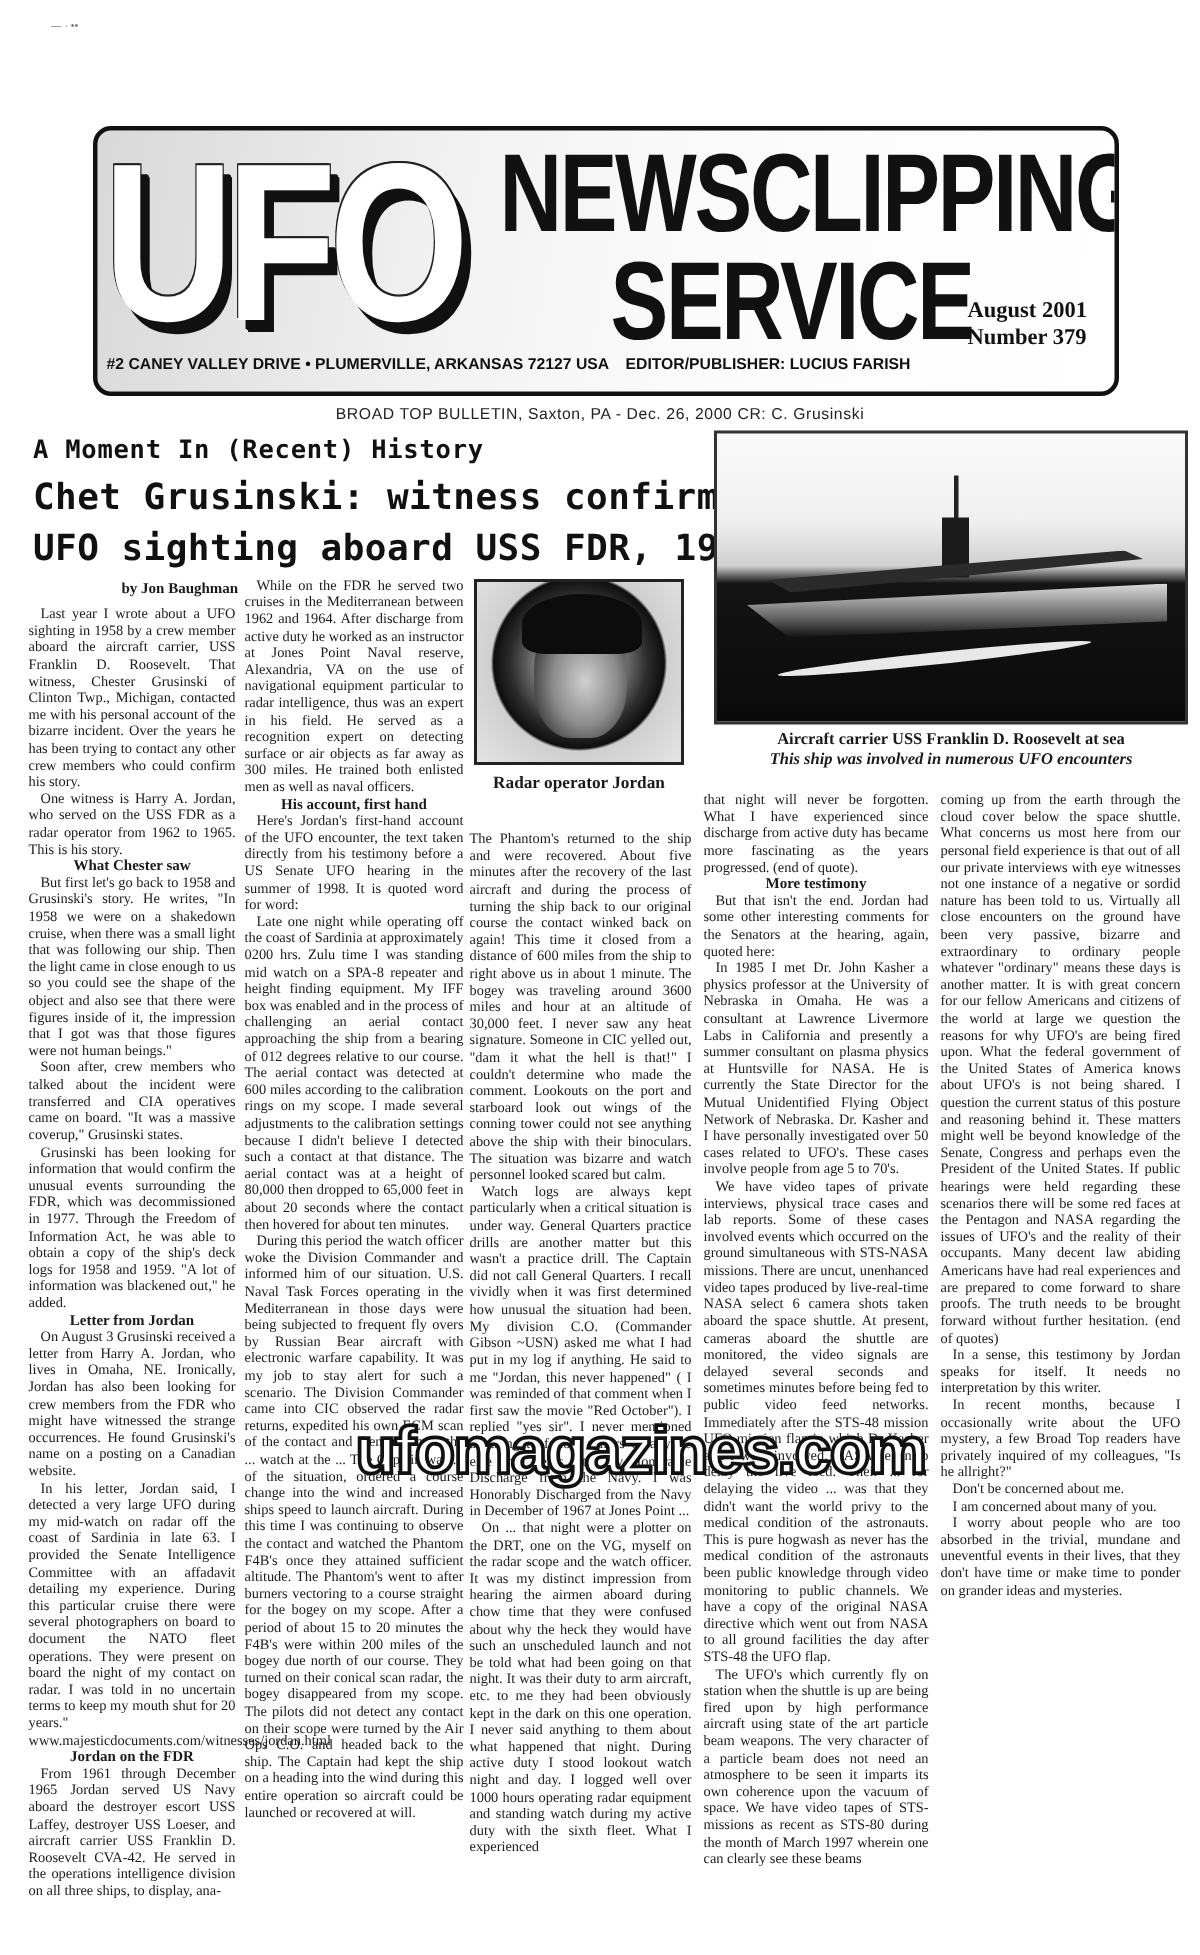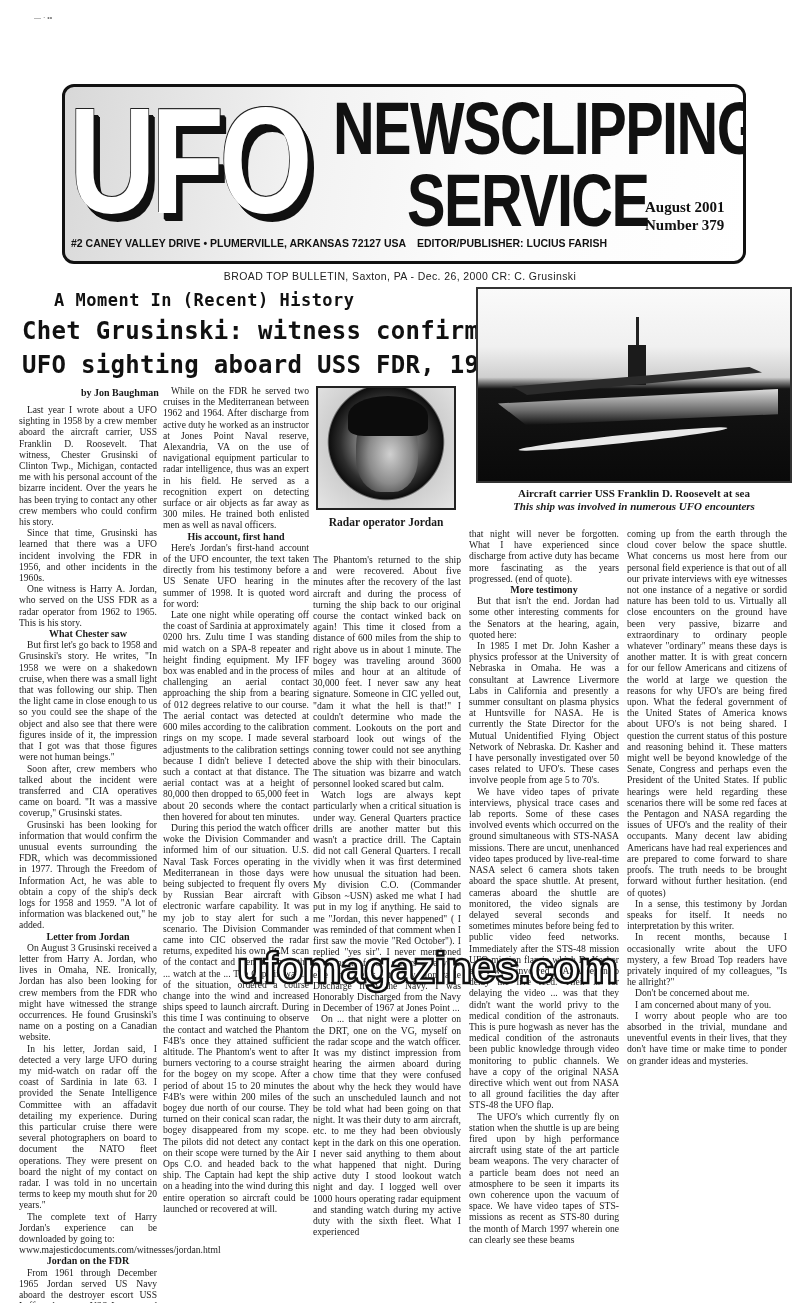--- a/index.html
+++ b/index.html
@@ -12,21 +12,21 @@
     text-shadow:6px 6px 0 #111, 7px 7px 0 #111, 8px 8px 0 #111, -1px -1px 0 #222, 1px -1px 0 #222; }
   .title-1 { position:absolute; left:268px; top:6px; font-family:"Liberation Sans", sans-serif; font-weight:bold; font-size:74px;
     line-height:72px; letter-spacing:-2px; color:#111; transform:scaleX(0.78); transform-origin:left top; }
   .title-2 { position:absolute; left:342px; top:78px; font-family:"Liberation Sans", sans-serif; font-weight:bold; font-size:74px;
     line-height:72px; letter-spacing:-2px; color:#111; transform:scaleX(0.78); transform-origin:left top; }
   .issue-date { position:absolute; left:580px; top:112px; font-family:"Liberation Serif", serif; font-weight:bold; font-size:15px; color:#111; }
   .issue-number { position:absolute; left:580px; top:130px; font-family:"Liberation Serif", serif; font-weight:bold; font-size:15px; color:#111; }
   .address { position:absolute; left:6px; top:150px; font-family:"Liberation Sans", sans-serif; font-weight:bold; font-size:10.5px; color:#111; white-space:nowrap; }
   .editor { position:absolute; left:352px; top:150px; font-family:"Liberation Sans", sans-serif; font-weight:bold; font-size:10.5px; color:#111; white-space:nowrap; }
   .source-line { position:absolute; left:0; width:800px; top:270px; text-align:center; font-family:"Liberation Sans", sans-serif; font-size:10.5px; letter-spacing:0.4px; color:#222; }
-  .kicker { position:absolute; left:22px; top:290px; font-family:"DejaVu Sans Mono", monospace; font-weight:bold; font-size:17px; color:#111; letter-spacing:0.5px;margin-left:32px; }
+  .kicker { position:absolute; left:22px; top:290px; font-family:"DejaVu Sans Mono", monospace; font-weight:bold; font-size:17px; color:#111; letter-spacing:0.5px; }
   .headline { position:absolute; left:22px; top:314px; font-family:"DejaVu Sans Mono", monospace; font-weight:bold; font-size:24px; line-height:34px; color:#111; letter-spacing:0.3px; }
   .byline { position:absolute; left:48px; top:387px; font-size:10px; font-weight:bold;padding-left:33px; }
   .col { position:absolute; font-size:9.6px; line-height:11.2px; text-align:justify; }
   .col p { margin:0; text-indent:8px; }
   .col h4 { margin:0; text-align:center; font-size:10px; font-weight:bold; }
   .col .url { text-indent:0; text-align:center; }
   .col-1 { left:19px; top:404px; width:138px; }
   .col-2 { left:163px; top:385px; width:146px; }
   .col-3 { left:313px; top:554px; width:148px; }
   .col-4 { left:469px; top:528px; width:150px; }
@@ -86,30 +86,28 @@
   <div class="island"></div>
   <div class="deck"></div>
   <div class="hull"></div>
   <div class="wake"></div>
 </div>
 <div class="caption-ship-1">Aircraft carrier USS Franklin D. Roosevelt at sea</div>
 <div class="caption-ship-2">This ship was involved in numerous UFO encounters</div>
 
 <div class="col col-1">
   <p>Last year I wrote about a UFO sighting in 1958 by a crew member aboard the aircraft carrier, USS Franklin D. Roosevelt. That witness, Chester Grusinski of Clinton Twp., Michigan, contacted me with his personal account of the bizarre incident. Over the years he has been trying to contact any other crew members who could confirm his story.</p>
-  <p>Since that time, Grusinski has learned that there was a UFO incident involving the FDR in 1956, and other incidents in the 1960s.</p>
   <p>One witness is Harry A. Jordan, who served on the USS FDR as a radar operator from 1962 to 1965. This is his story.</p>
   <h4>What Chester saw</h4>
   <p>But first let's go back to 1958 and Grusinski's story. He writes, "In 1958 we were on a shakedown cruise, when there was a small light that was following our ship. Then the light came in close enough to us so you could see the shape of the object and also see that there were figures inside of it, the impression that I got was that those figures were not human beings."</p>
   <p>Soon after, crew members who talked about the incident were transferred and CIA operatives came on board. "It was a massive coverup," Grusinski states.</p>
   <p>Grusinski has been looking for information that would confirm the unusual events surrounding the FDR, which was decommissioned in 1977. Through the Freedom of Information Act, he was able to obtain a copy of the ship's deck logs for 1958 and 1959. "A lot of information was blackened out," he added.</p>
   <h4>Letter from Jordan</h4>
   <p>On August 3 Grusinski received a letter from Harry A. Jordan, who lives in Omaha, NE. Ironically, Jordan has also been looking for crew members from the FDR who might have witnessed the strange occurrences. He found Grusinski's name on a posting on a Canadian website.</p>
   <p>In his letter, Jordan said, I detected a very large UFO during my mid-watch on radar off the coast of Sardinia in late 63. I provided the Senate Intelligence Committee with an affadavit detailing my experience. During this particular cruise there were several photographers on board to document the NATO fleet operations. They were present on board the night of my contact on radar. I was told in no uncertain terms to keep my mouth shut for 20 years."</p>
-  <p>The complete text of Harry Jordan's experience can be downloaded by going to:</p>
   <p class="url">www.majesticdocuments.com/witnesses/jordan.html</p>
   <h4>Jordan on the FDR</h4>
   <p>From 1961 through December 1965 Jordan served US Navy aboard the destroyer escort USS Laffey, destroyer USS Loeser, and aircraft carrier USS Franklin D. Roosevelt CVA-42. He served in the operations intelligence division on all three ships, to display, ana-</p>
 </div>
 
 <div class="col col-2">
   <p>While on the FDR he served two cruises in the Mediterranean between 1962 and 1964. After discharge from active duty he worked as an instructor at Jones Point Naval reserve, Alexandria, VA on the use of navigational equipment particular to radar intelligence, thus was an expert in his field. He served as a recognition expert on detecting surface or air objects as far away as 300 miles. He trained both enlisted men as well as naval officers.</p>
   <h4>His account, first hand</h4>
   <p>Here's Jordan's first-hand account of the UFO encounter, the text taken directly from his testimony before a US Senate UFO hearing in the summer of 1998. It is quoted word for word:</p>
   <p>Late one night while operating off the coast of Sardinia at approximately 0200 hrs. Zulu time I was standing mid watch on a SPA-8 repeater and height finding equipment. My IFF box was enabled and in the process of challenging an aerial contact approaching the ship from a bearing of 012 degrees relative to our course. The aerial contact was detected at 600 miles according to the calibration rings on my scope. I made several adjustments to the calibration settings because I didn't believe I detected such a contact at that distance. The aerial contact was at a height of 80,000 then dropped to 65,000 feet in about 20 seconds where the contact then hovered for about ten minutes.</p>

